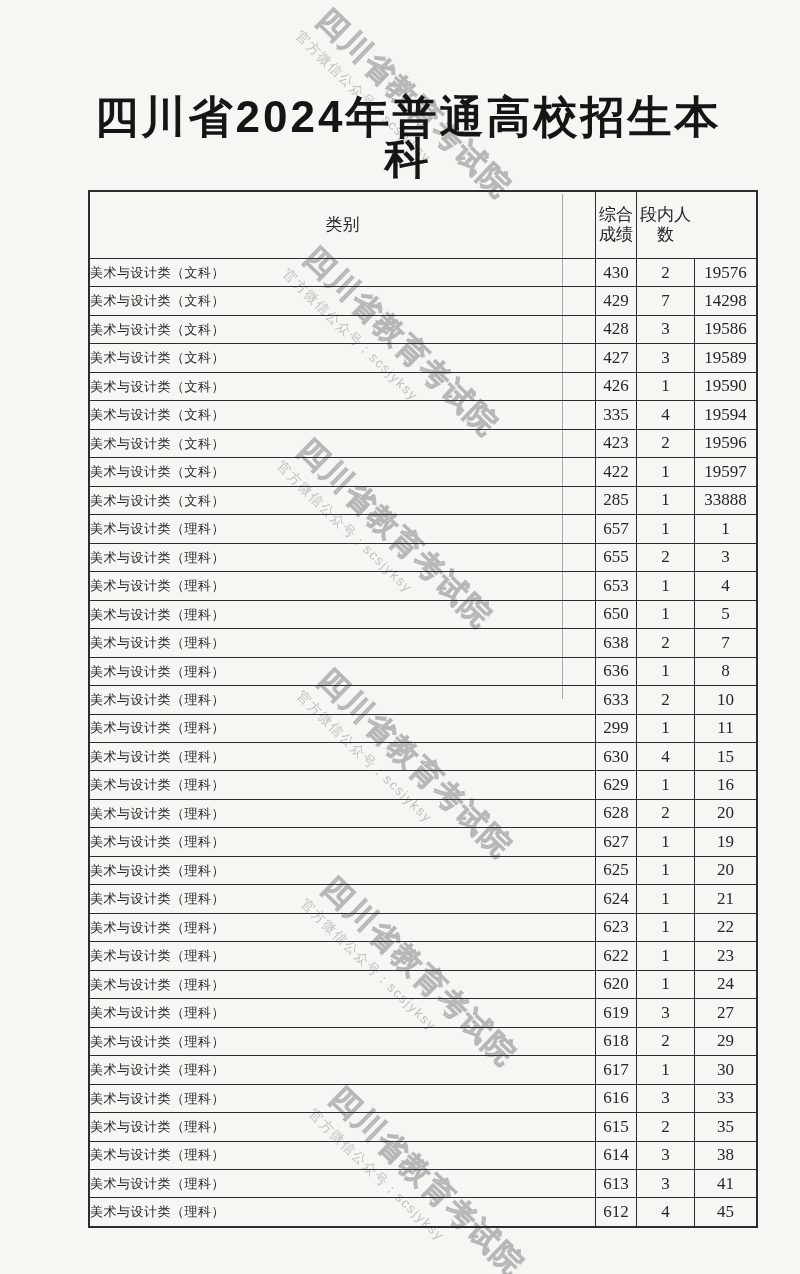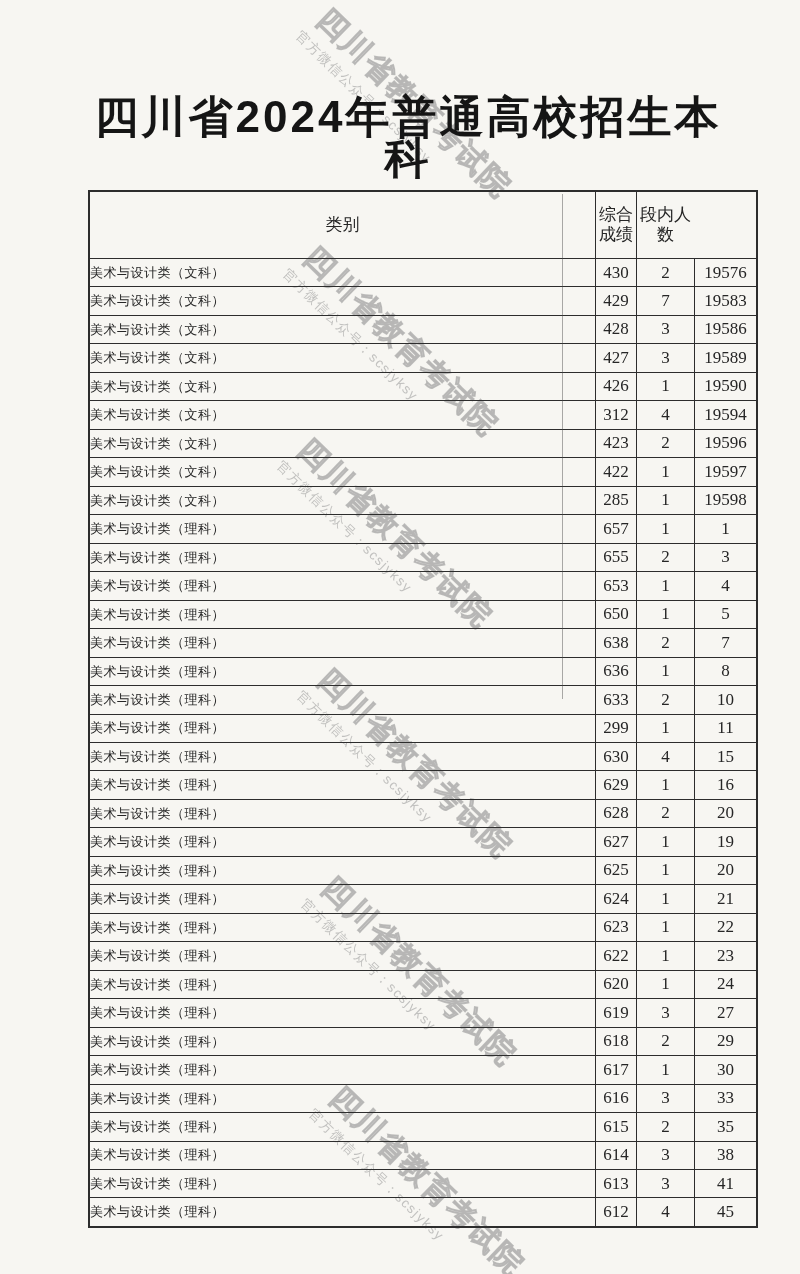--- a/index.html
+++ b/index.html
@@ -152,21 +152,21 @@
     <div class="c">美术与设计类（文科）</div>
     <div class="c">430</div>
     <div class="c">2</div>
     <div class="c">19576</div>
   </div>
 
   <div class="trow">
     <div class="c">美术与设计类（文科）</div>
     <div class="c">429</div>
     <div class="c">7</div>
-    <div class="c">19583</div>
+    <div class="c">14298</div>
   </div>
 
   <div class="trow">
     <div class="c">美术与设计类（文科）</div>
     <div class="c">428</div>
     <div class="c">3</div>
     <div class="c">19586</div>
   </div>
 
   <div class="trow">
@@ -178,21 +178,21 @@
 
   <div class="trow">
     <div class="c">美术与设计类（文科）</div>
     <div class="c">426</div>
     <div class="c">1</div>
     <div class="c">19590</div>
   </div>
 
   <div class="trow">
     <div class="c">美术与设计类（文科）</div>
-    <div class="c">312</div>
+    <div class="c">335</div>
     <div class="c">4</div>
     <div class="c">19594</div>
   </div>
 
   <div class="trow">
     <div class="c">美术与设计类（文科）</div>
     <div class="c">423</div>
     <div class="c">2</div>
     <div class="c">19596</div>
   </div>
@@ -201,21 +201,21 @@
     <div class="c">美术与设计类（文科）</div>
     <div class="c">422</div>
     <div class="c">1</div>
     <div class="c">19597</div>
   </div>
 
   <div class="trow">
     <div class="c">美术与设计类（文科）</div>
     <div class="c">285</div>
     <div class="c">1</div>
-    <div class="c">19598</div>
+    <div class="c">33888</div>
   </div>
 
   <div class="trow">
     <div class="c">美术与设计类（理科）</div>
     <div class="c">657</div>
     <div class="c">1</div>
     <div class="c">1</div>
   </div>
 
   <div class="trow">

